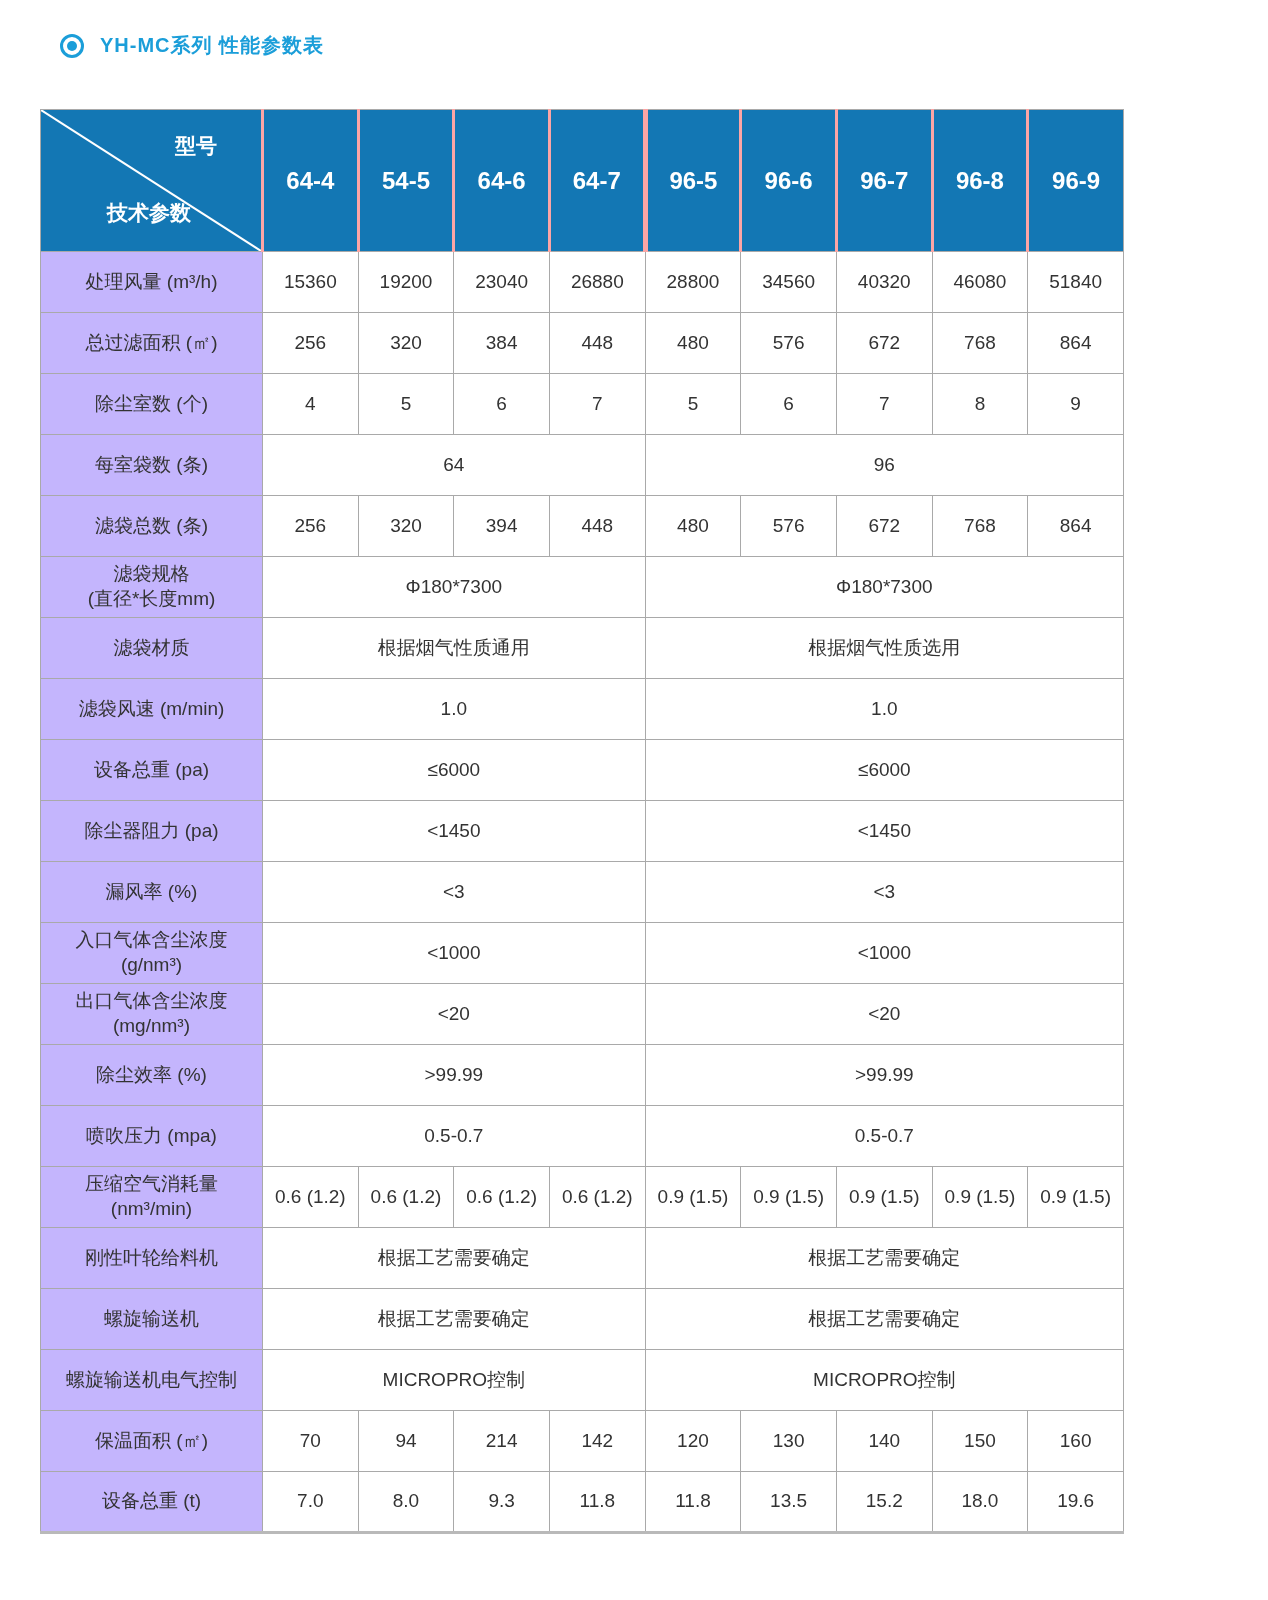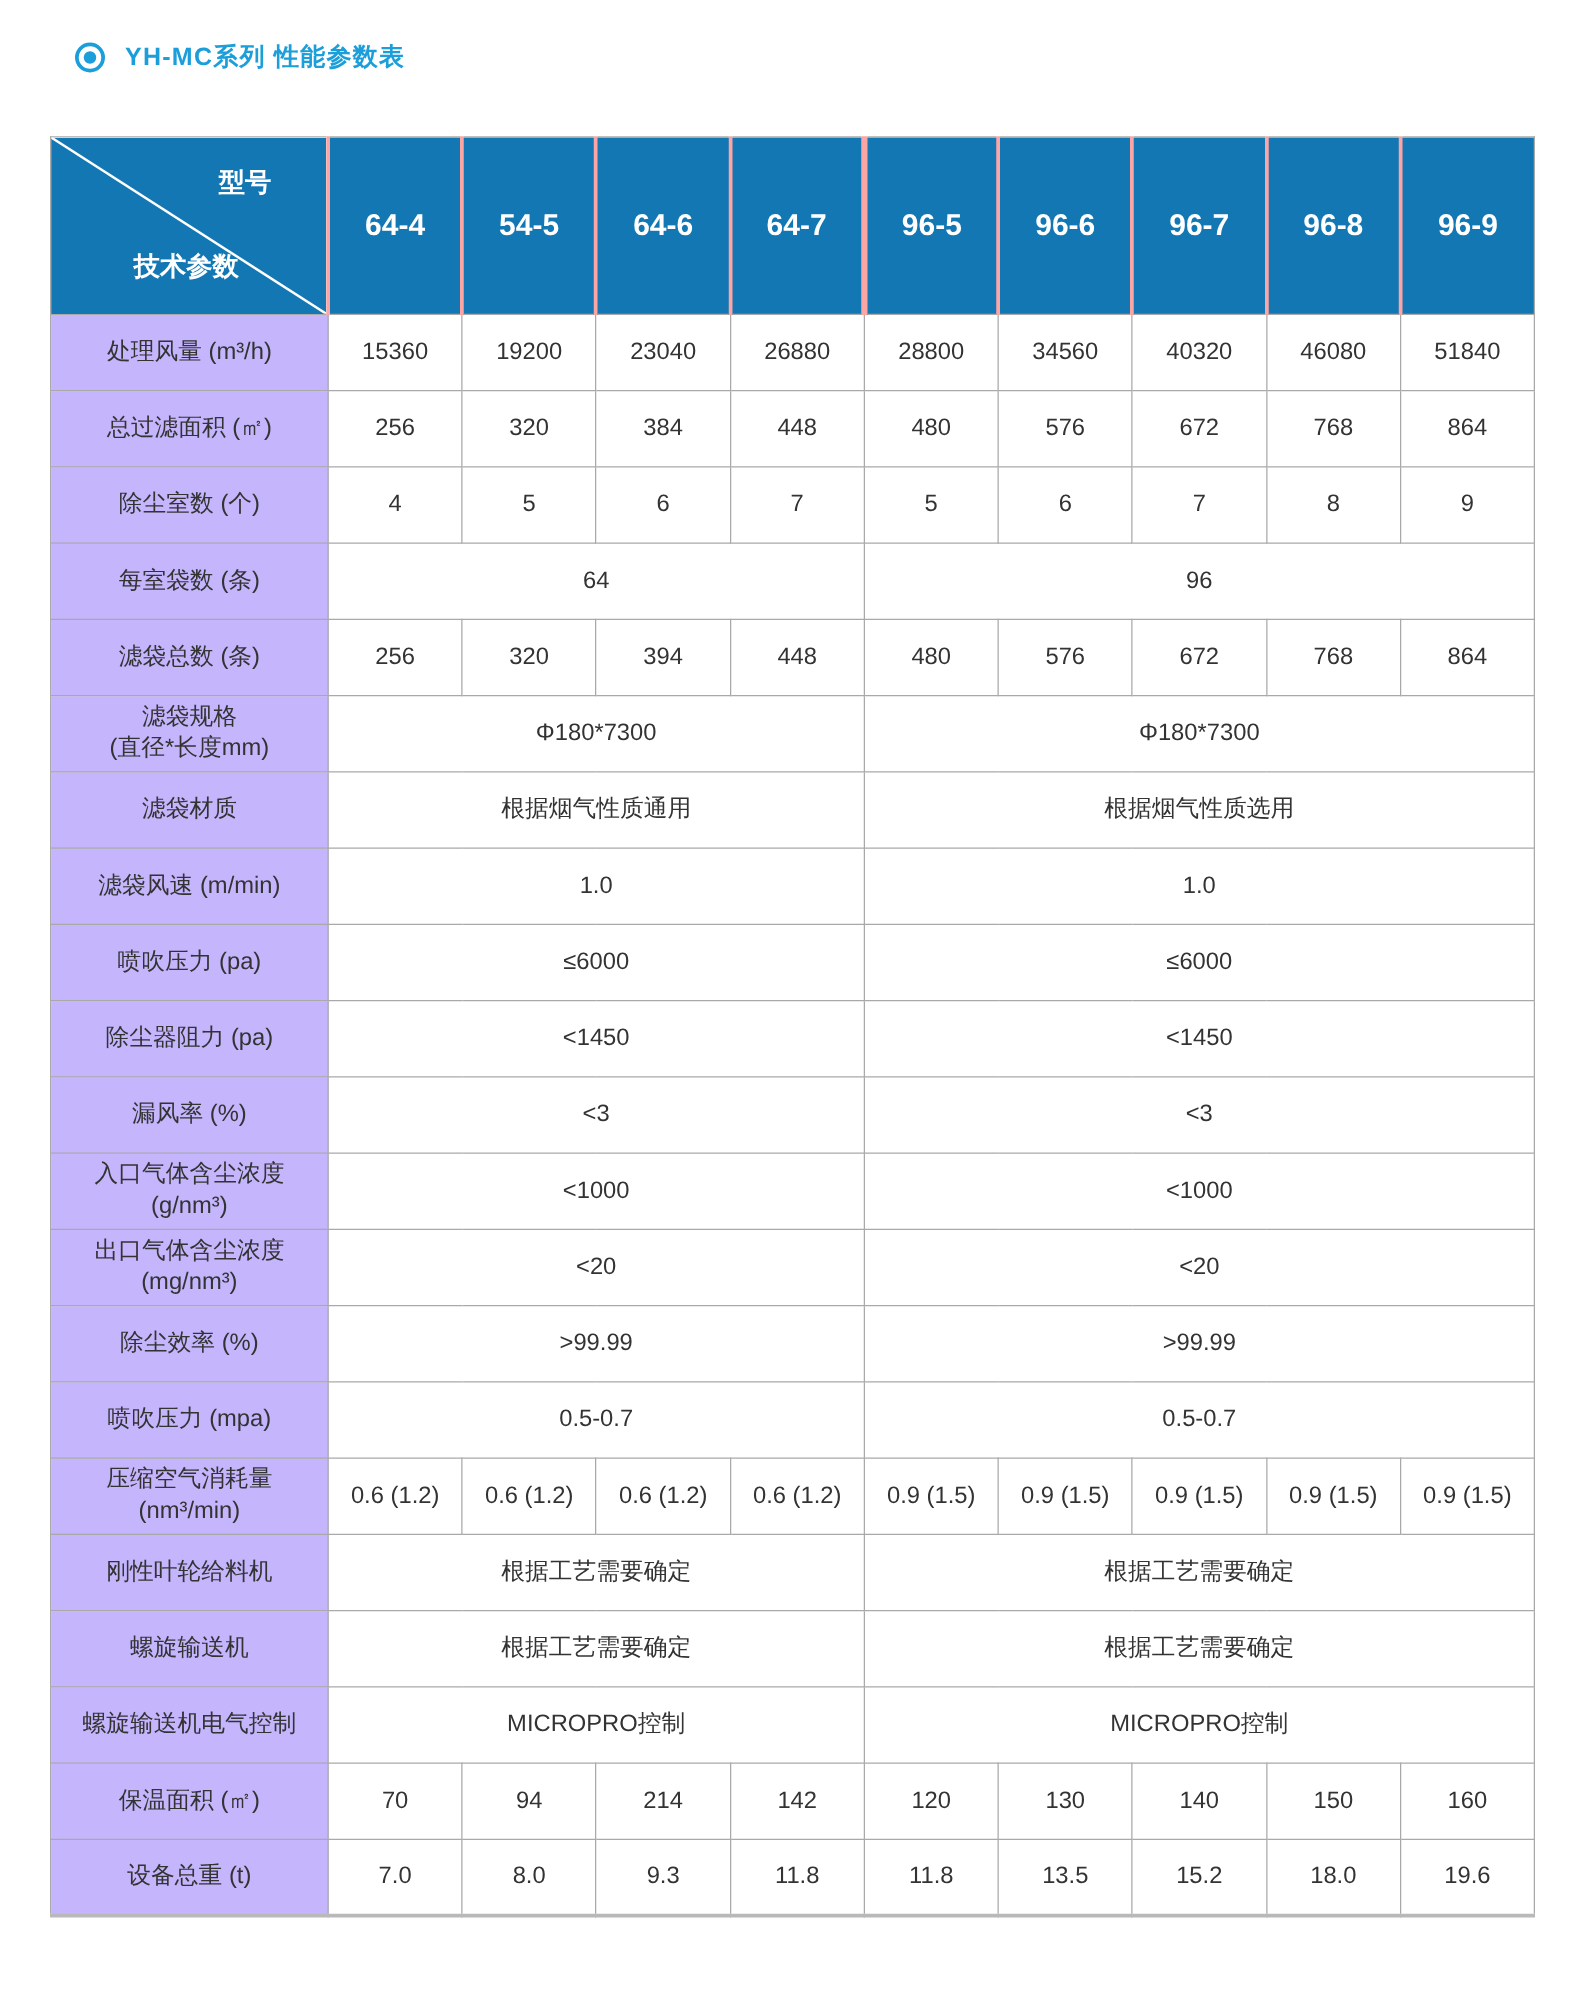--- a/index.html
+++ b/index.html
@@ -39,21 +39,21 @@
   .page-title {
     color: #1b9ed9;
     font-size: 20px;
     font-weight: bold;
     letter-spacing: 1px;
   }
   
   table.spec {
     border-collapse: collapse;
     table-layout: fixed;
-    width: 1188px;
+    width: 1084px;
     margin: 50px 0 0 40px;
     border: 1px solid #a9a9a9;
     border-bottom: 3px solid #b9b9b9;
   }
   col.label-col { width: 222px; }
   
   thead tr { height: 142px; }
   thead th {
     background: #1377b4;
     color: #ffffff;
@@ -232,21 +232,21 @@
     </tr>
     <tr>
       <th class="rl">
           <span class="l1">滤袋风速 (m/min)</span>
         </th>
       <td colspan="4">1.0</td>
       <td colspan="5">1.0</td>
     </tr>
     <tr>
       <th class="rl">
-          <span class="l1">喷吹压力 (pa)</span>
+          <span class="l1">设备总重 (pa)</span>
         </th>
       <td colspan="4">≤6000</td>
       <td colspan="5">≤6000</td>
     </tr>
     <tr>
       <th class="rl">
           <span class="l1">除尘器阻力 (pa)</span>
         </th>
       <td colspan="4">&lt;1450</td>
       <td colspan="5">&lt;1450</td>

